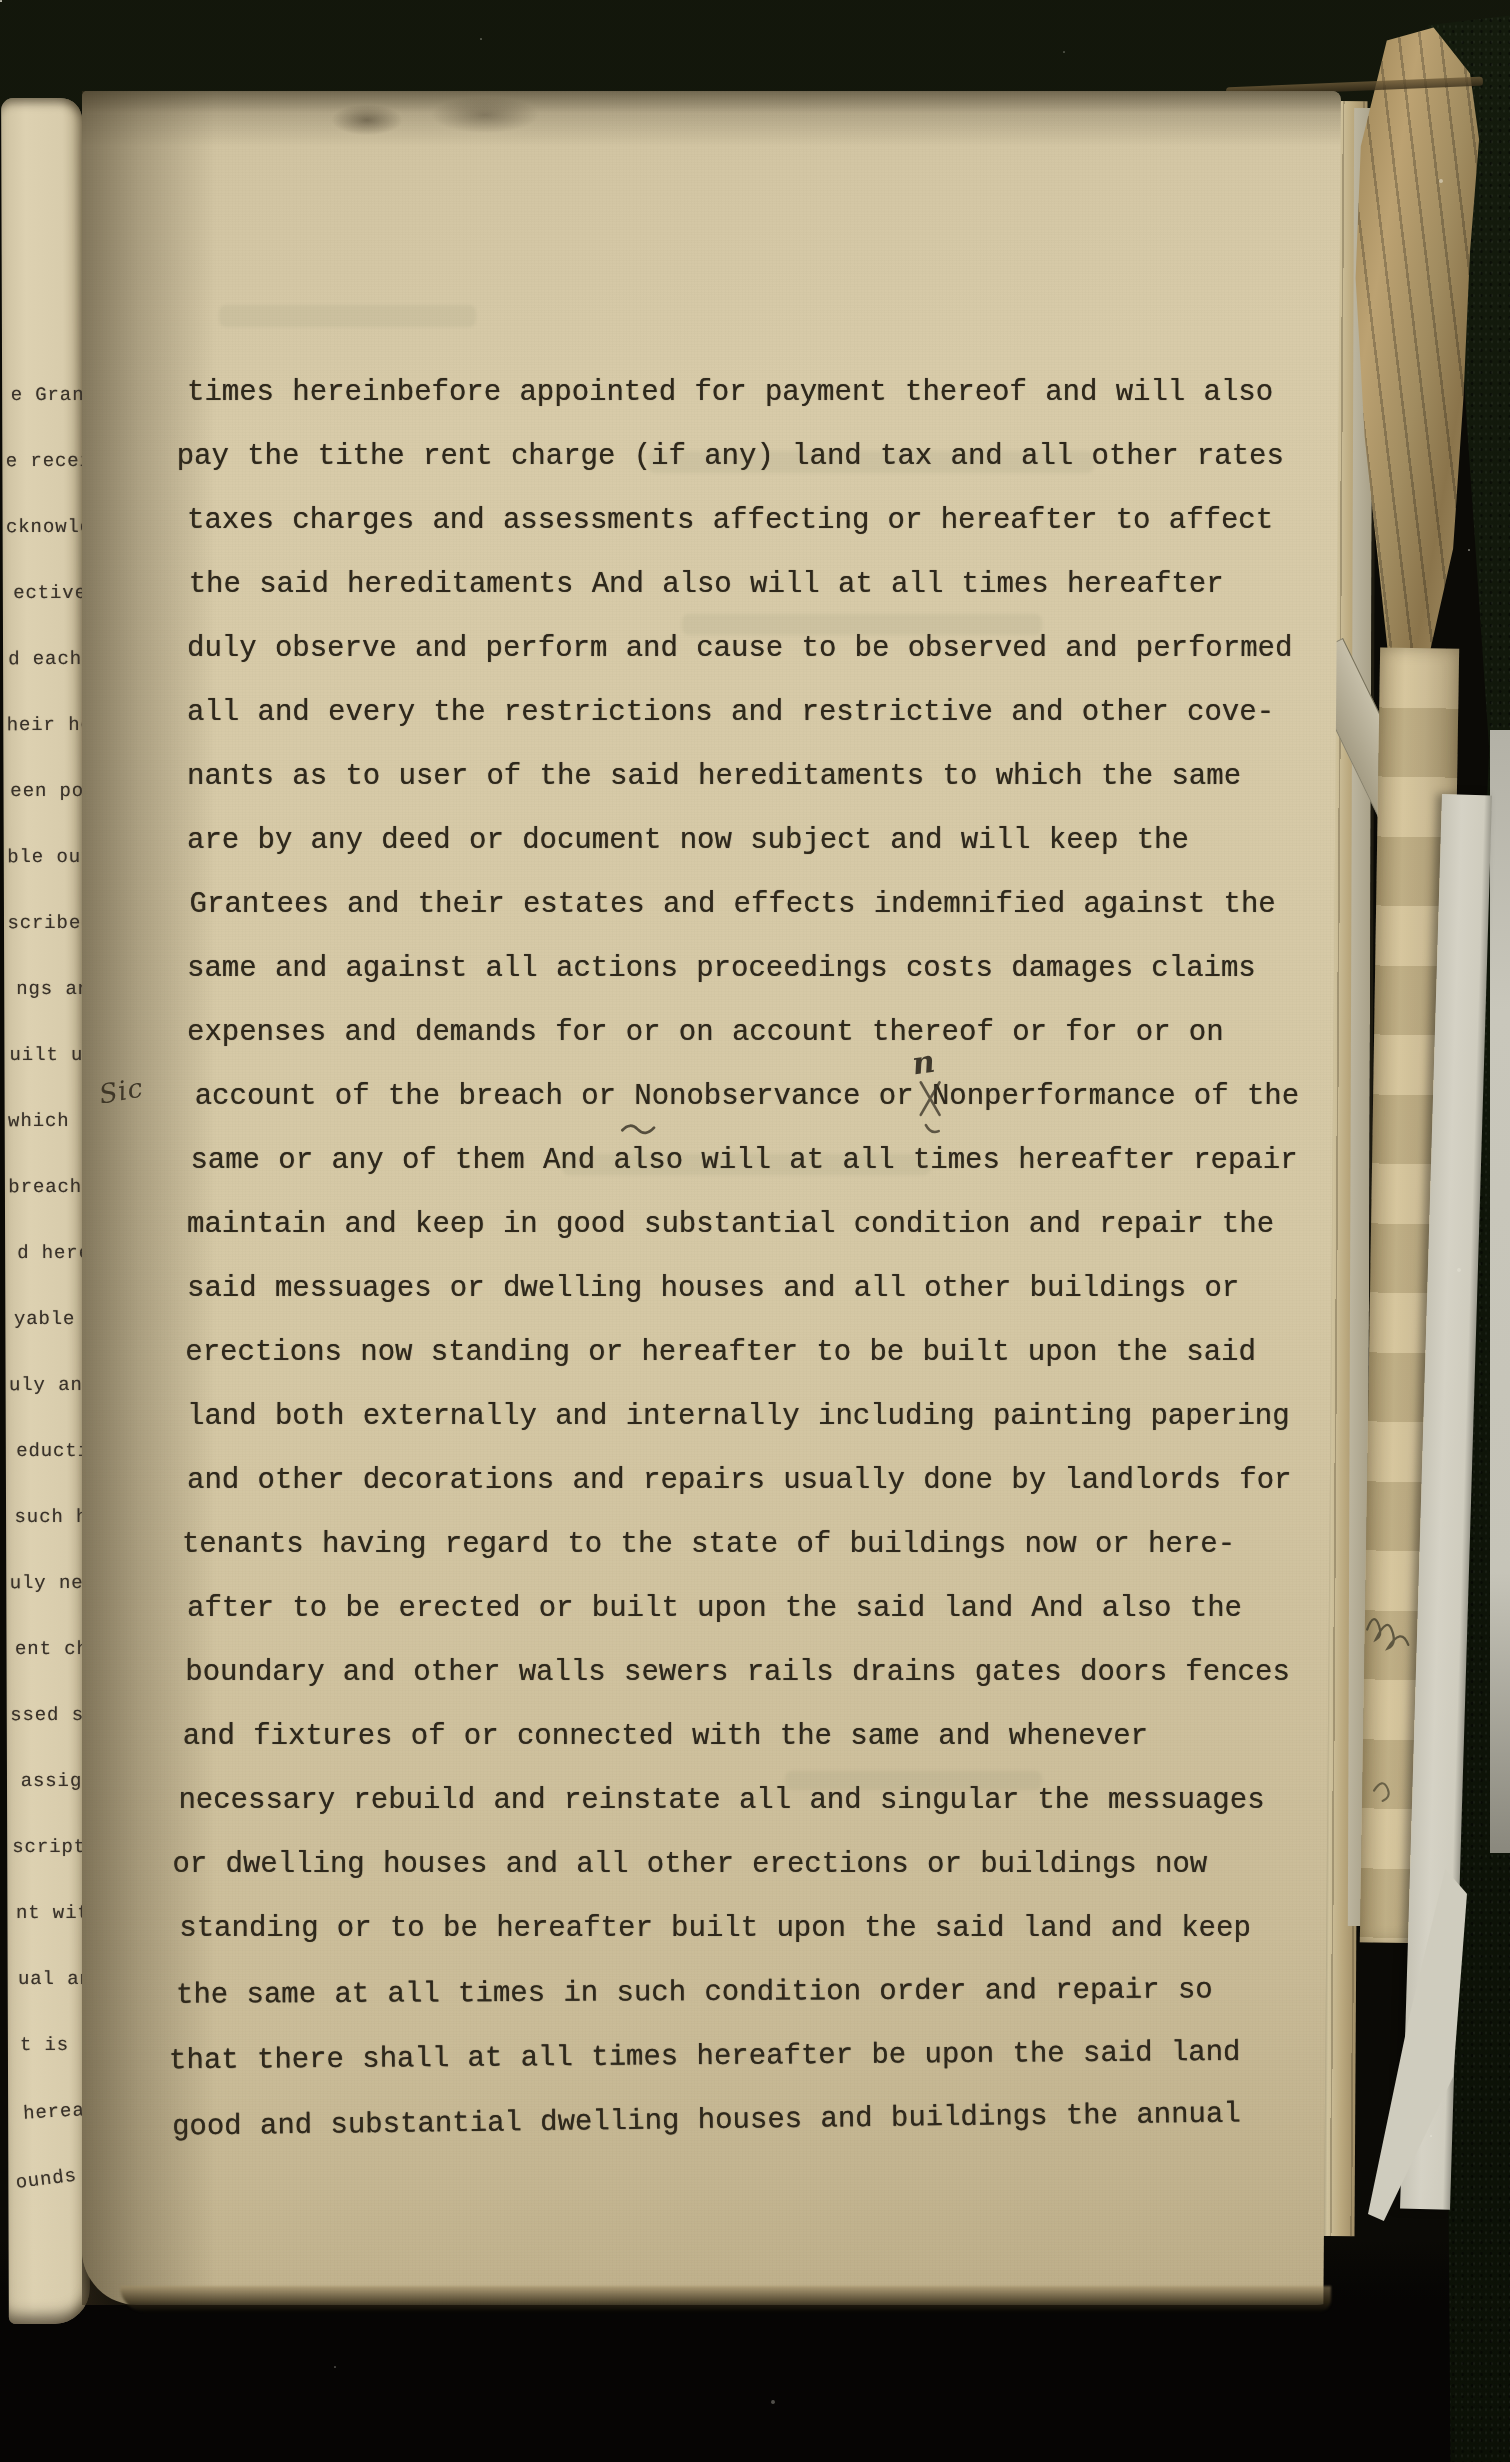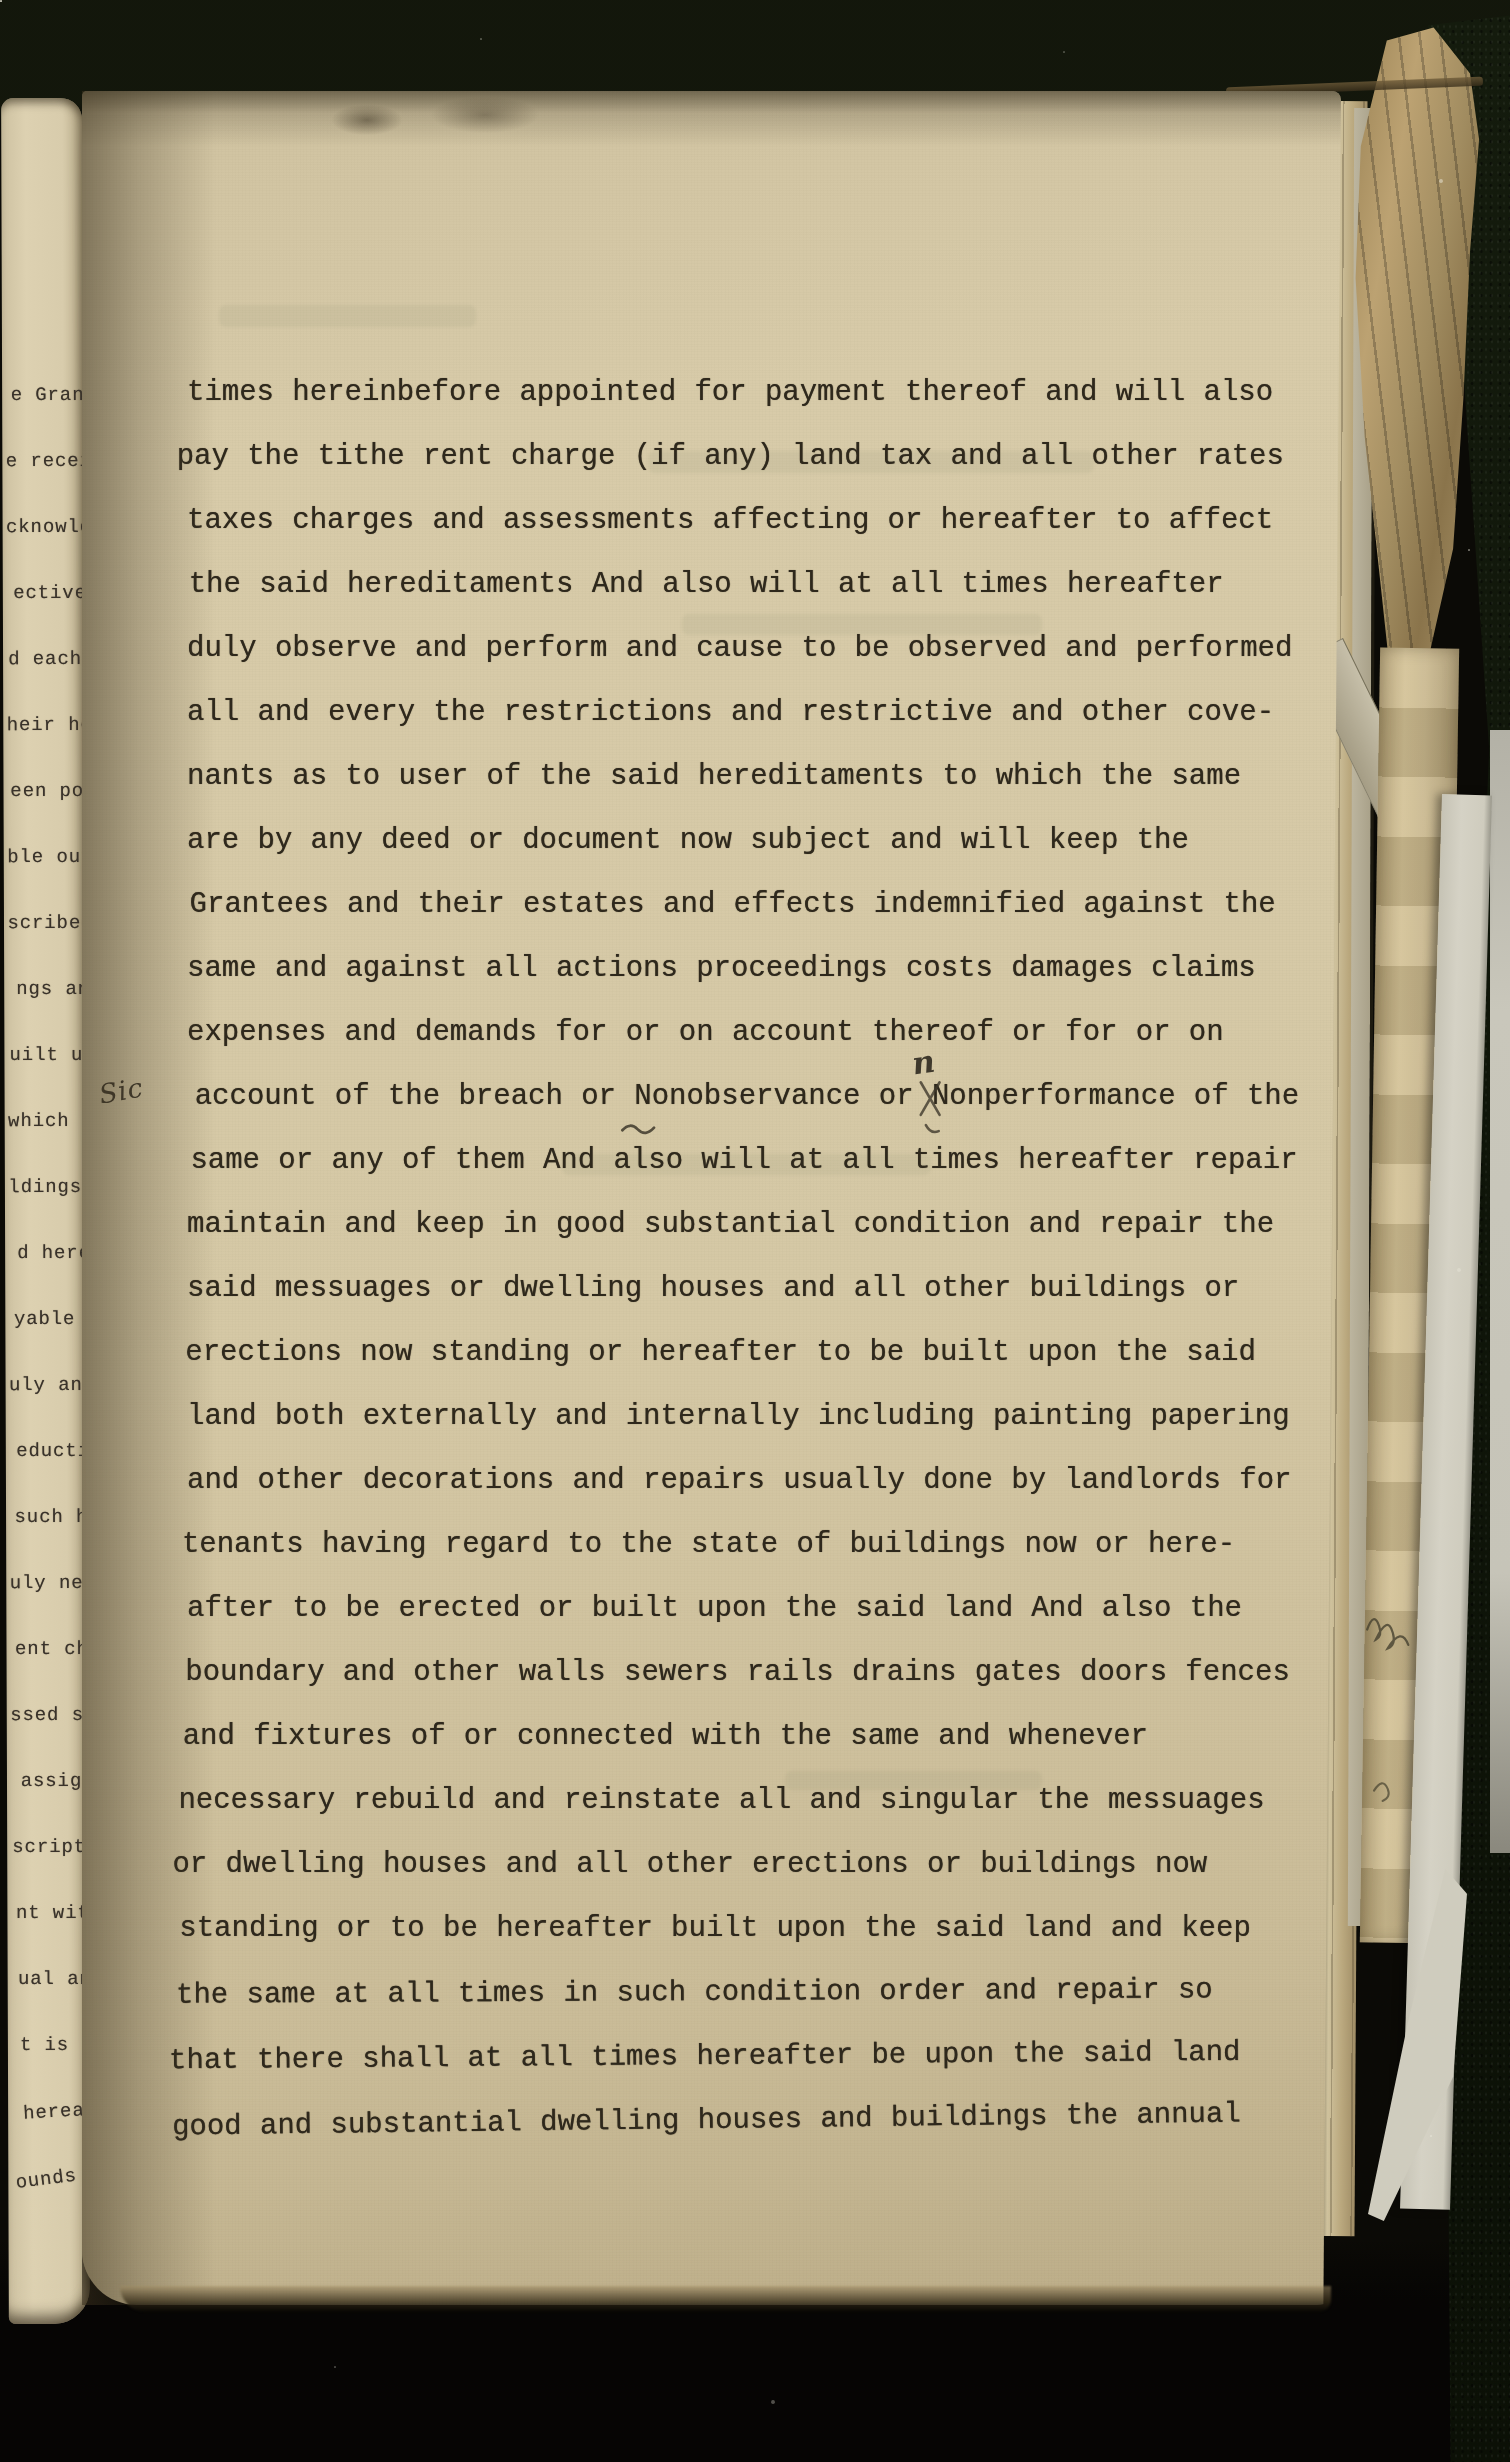--- a/index.html
+++ b/index.html
@@ -187,21 +187,21 @@
     <div class="frag" style="--i:2">cknowle</div>
     <div class="frag" style="--i:3">ective s</div>
     <div class="frag" style="--i:4">d each</div>
     <div class="frag" style="--i:5">heir hei</div>
     <div class="frag" style="--i:6">een poun</div>
     <div class="frag" style="--i:7">ble out</div>
     <div class="frag" style="--i:8">scribed</div>
     <div class="frag" style="--i:9">ngs and</div>
     <div class="frag" style="--i:10">uilt up</div>
     <div class="frag" style="--i:11">which s</div>
-    <div class="frag" style="--i:12">ldings</div>
+    <div class="frag" style="--i:12">breach</div>
     <div class="frag" style="--i:13">d heredi</div>
     <div class="frag" style="--i:14">yable by</div>
     <div class="frag" style="--i:15">uly and</div>
     <div class="frag" style="--i:16">eduction</div>
     <div class="frag" style="--i:17">such hal</div>
     <div class="frag" style="--i:18">uly next</div>
     <div class="frag" style="--i:19">ent char</div>
     <div class="frag" style="--i:20">ssed so</div>
     <div class="frag" style="--i:21">assigns</div>
     <div class="frag" style="--i:22">scription</div>

